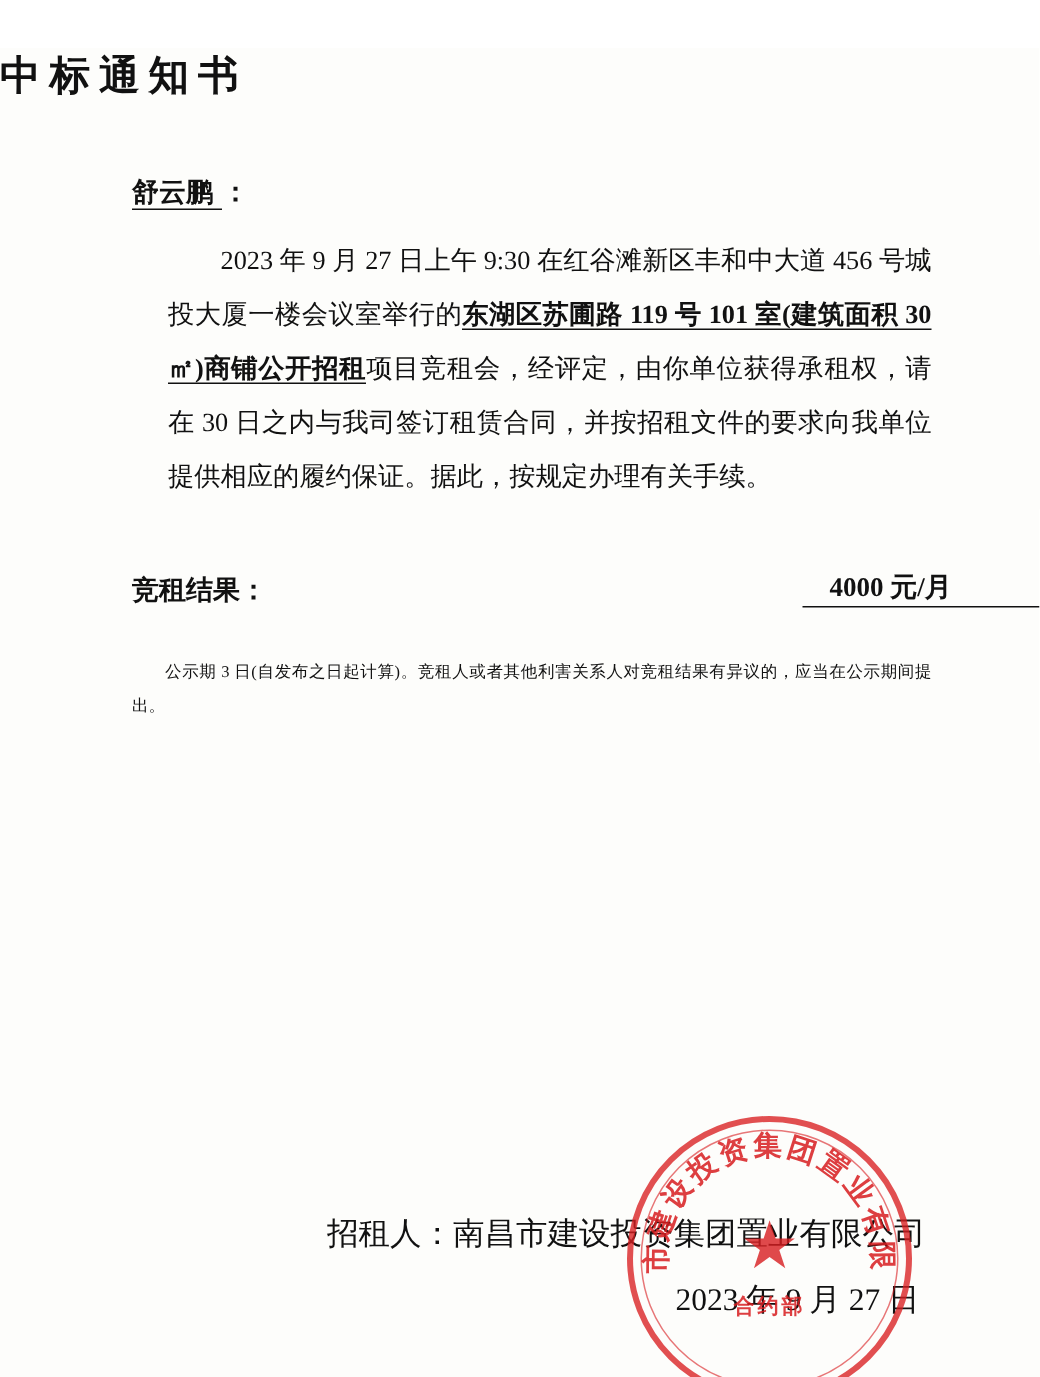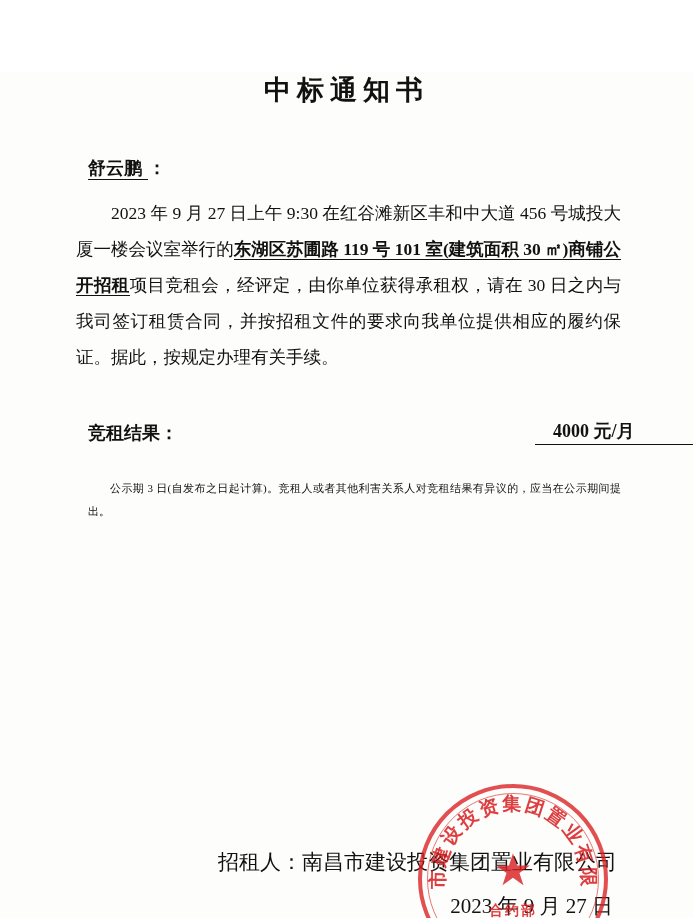--- a/index.html
+++ b/index.html
@@ -15,42 +15,42 @@
     font-family: "Liberation Serif", "DejaVu Serif", serif;
     color: #111111;
   }
   .page {
     position: relative;
     width: 693px;
     height: 918px;
     background: #fdfdfb;
   }
   .title {
-    text-align: center;
+    text-align: left;
     font-size: 27px;
     font-weight: bold;
     letter-spacing: 6px;
-    margin-top: 72px;
+    margin-top: 32px;
     margin-bottom: 0;
     font-family: "Liberation Serif", "DejaVu Serif", serif;
   }
   .recipient {
     margin-top: 48px;
     margin-left: 88px;
     font-size: 18px;
     font-weight: bold;
   }
   .recipient .name {
     border-bottom: 1.6px solid #111;
     padding-bottom: 1px;
     padding-right: 6px;
   }
   .body-block {
     margin-top: 16px;
-    margin-left: 76px;
+    margin-left: 112px;
     margin-right: 72px;
     font-size: 17.5px;
     line-height: 2.05;
     text-align: justify;
     text-justify: inter-ideograph;
   }
   .indent {
     text-indent: 2em;
   }
   .u-bold {

